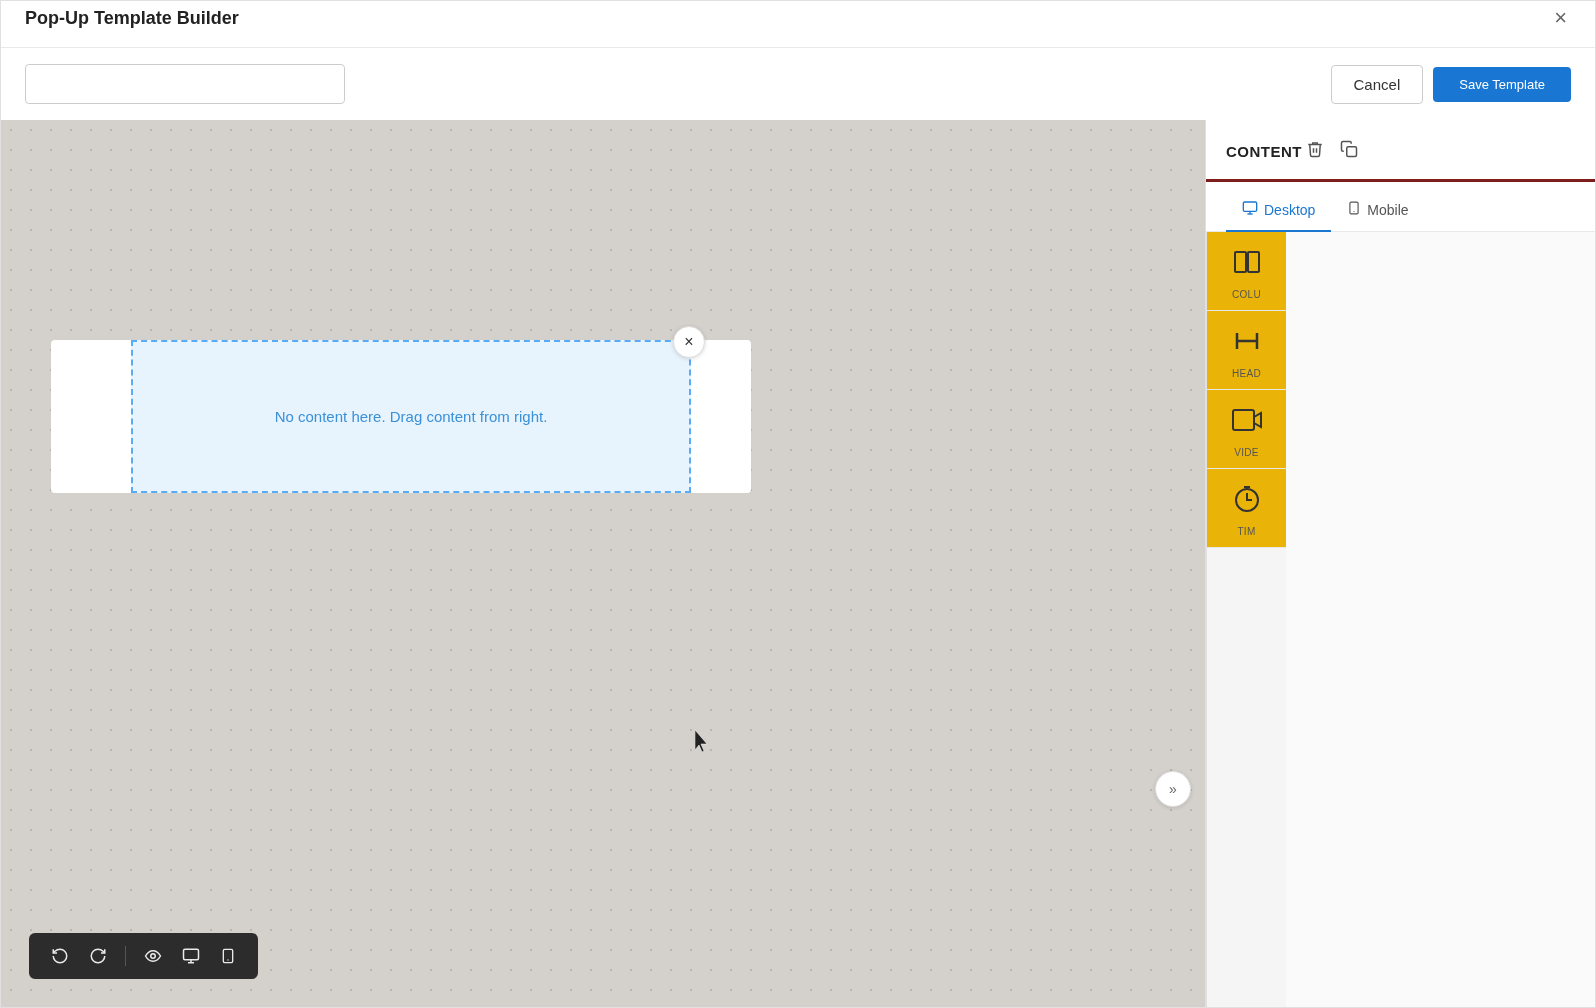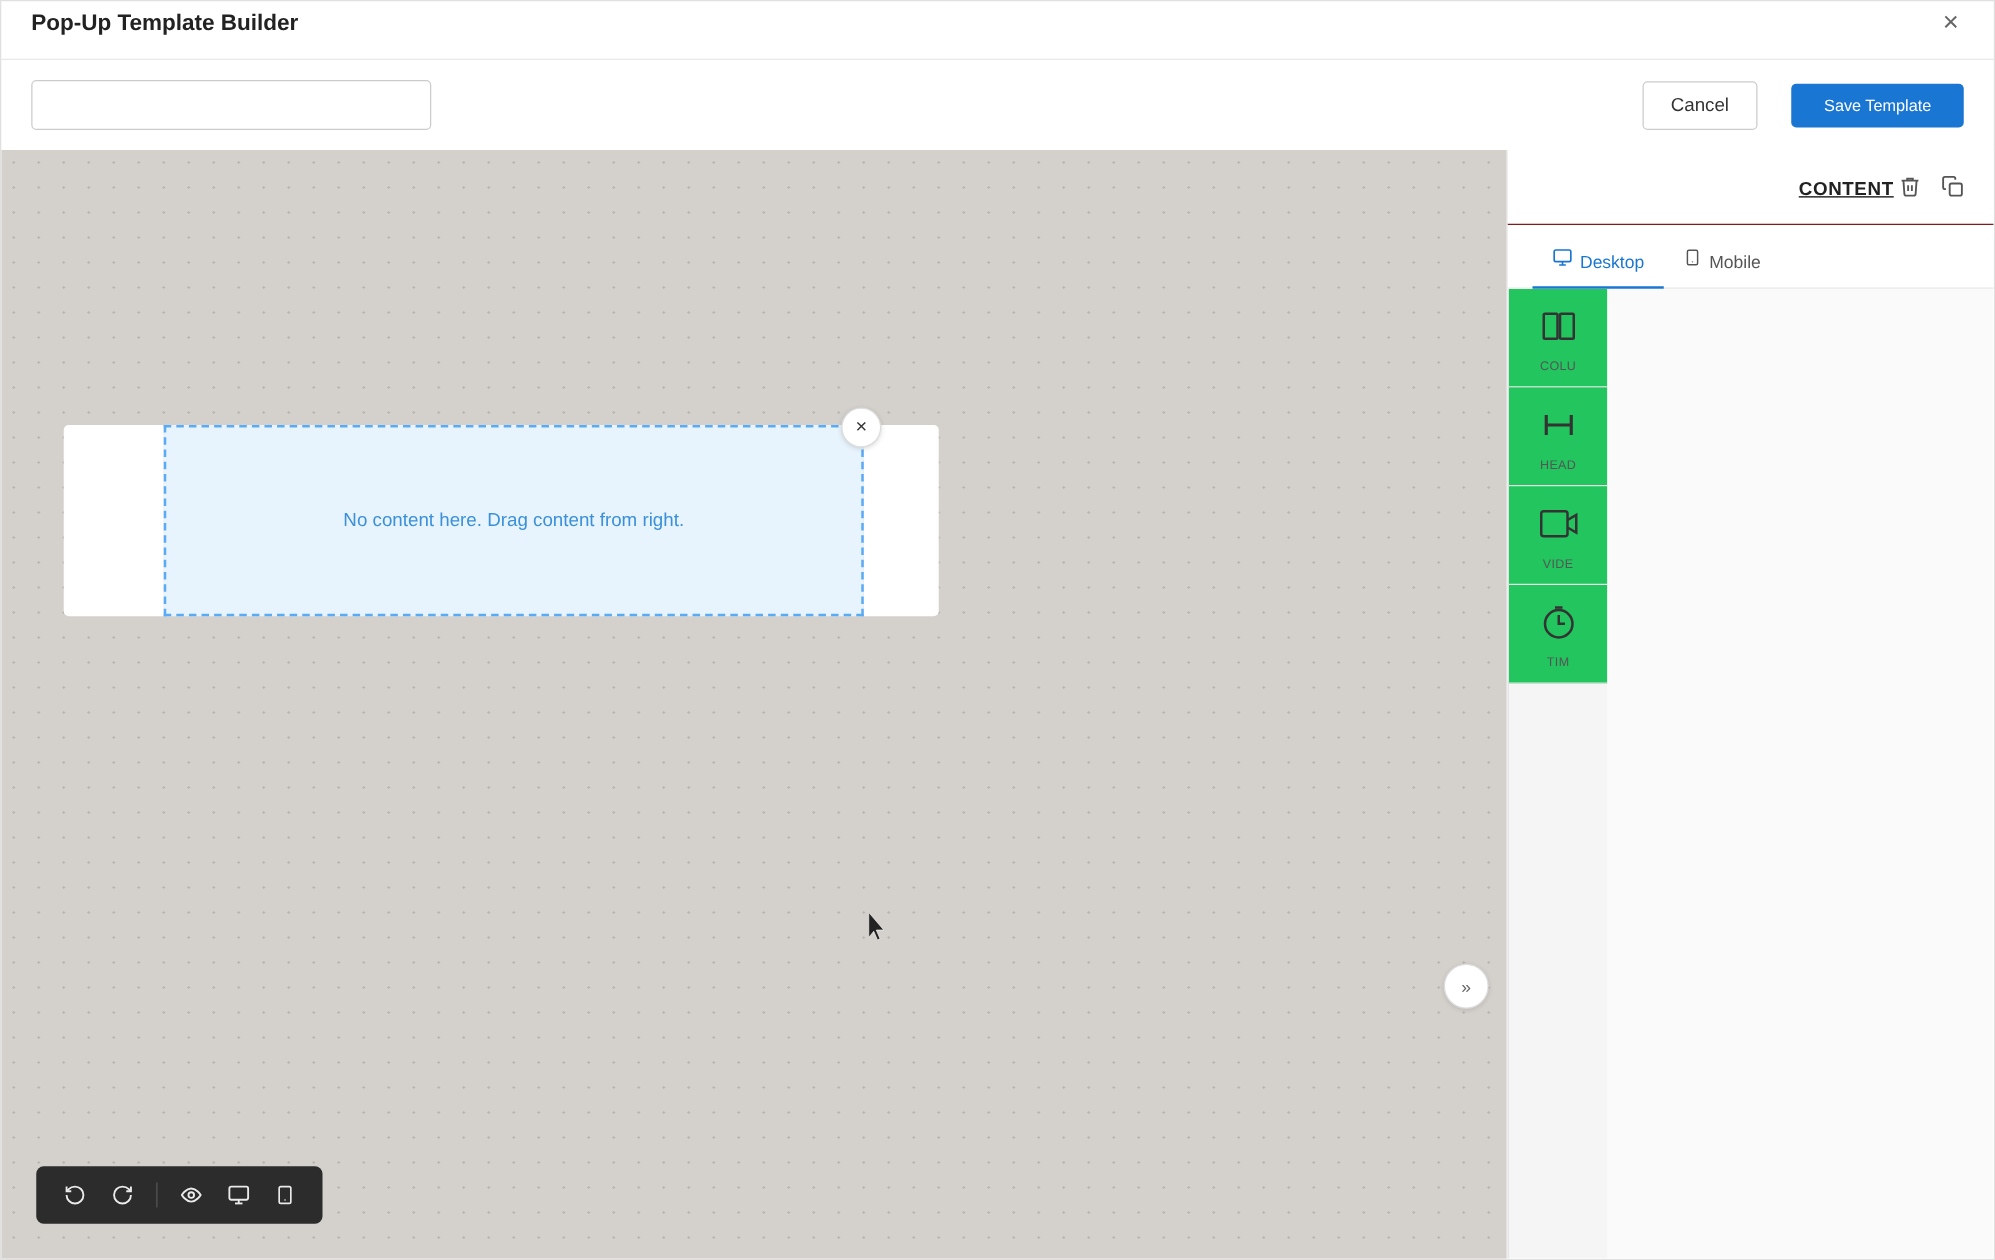--- a/index.html
+++ b/index.html
@@ -52,21 +52,21 @@
       height: 40px;
       border: 1px solid #ccc;
       border-radius: 4px;
       padding: 0 12px;
       font-size: 14px;
       outline: none;
     }
 
     .toolbar-actions {
       display: flex;
-      gap: 27px;
+      gap: 10px;
       align-items: center;
     }
 
     .cancel-btn {
       padding: 10px 22px;
       border: 1px solid #ccc;
       background: #fff;
       border-radius: 4px;
       font-size: 15px;
       cursor: pointer;
@@ -217,25 +217,24 @@
       background: #fff;
       border-left: 1px solid #e0e0e0;
       display: flex;
       flex-direction: column;
       overflow: hidden;
     }
 
     .sidebar-header {
       display: flex;
       align-items: center;
-      justify-content: flex-end;
+      justify-content: flex-start;
       padding: 16px 20px 12px 20px;
-      border-bottom: 1px solid #7f1d1d;
+      border-bottom: 3px solid #7f1d1d;
       flex-shrink: 0;
-      text-decoration: underline;
     }
 
     .sidebar-title {
       font-size: 15px;
       font-weight: 700;
       color: #222;
       letter-spacing: 0.5px;
     }
 
     .sidebar-icon-btn {
@@ -294,21 +293,21 @@
     }
 
     .widget-item {
       width: 100%;
       display: flex;
       flex-direction: column;
       align-items: center;
       padding: 14px 8px 10px 8px;
       border-bottom: 1px solid #e8e8e8;
       cursor: pointer;
-      background: #22c55e;
+      background: #eab308;
     }
 
     .widget-icon {
       font-size: 28px;
       color: #333;
       line-height: 1;
       margin-bottom: 6px;
     }
 
     .widget-label {

